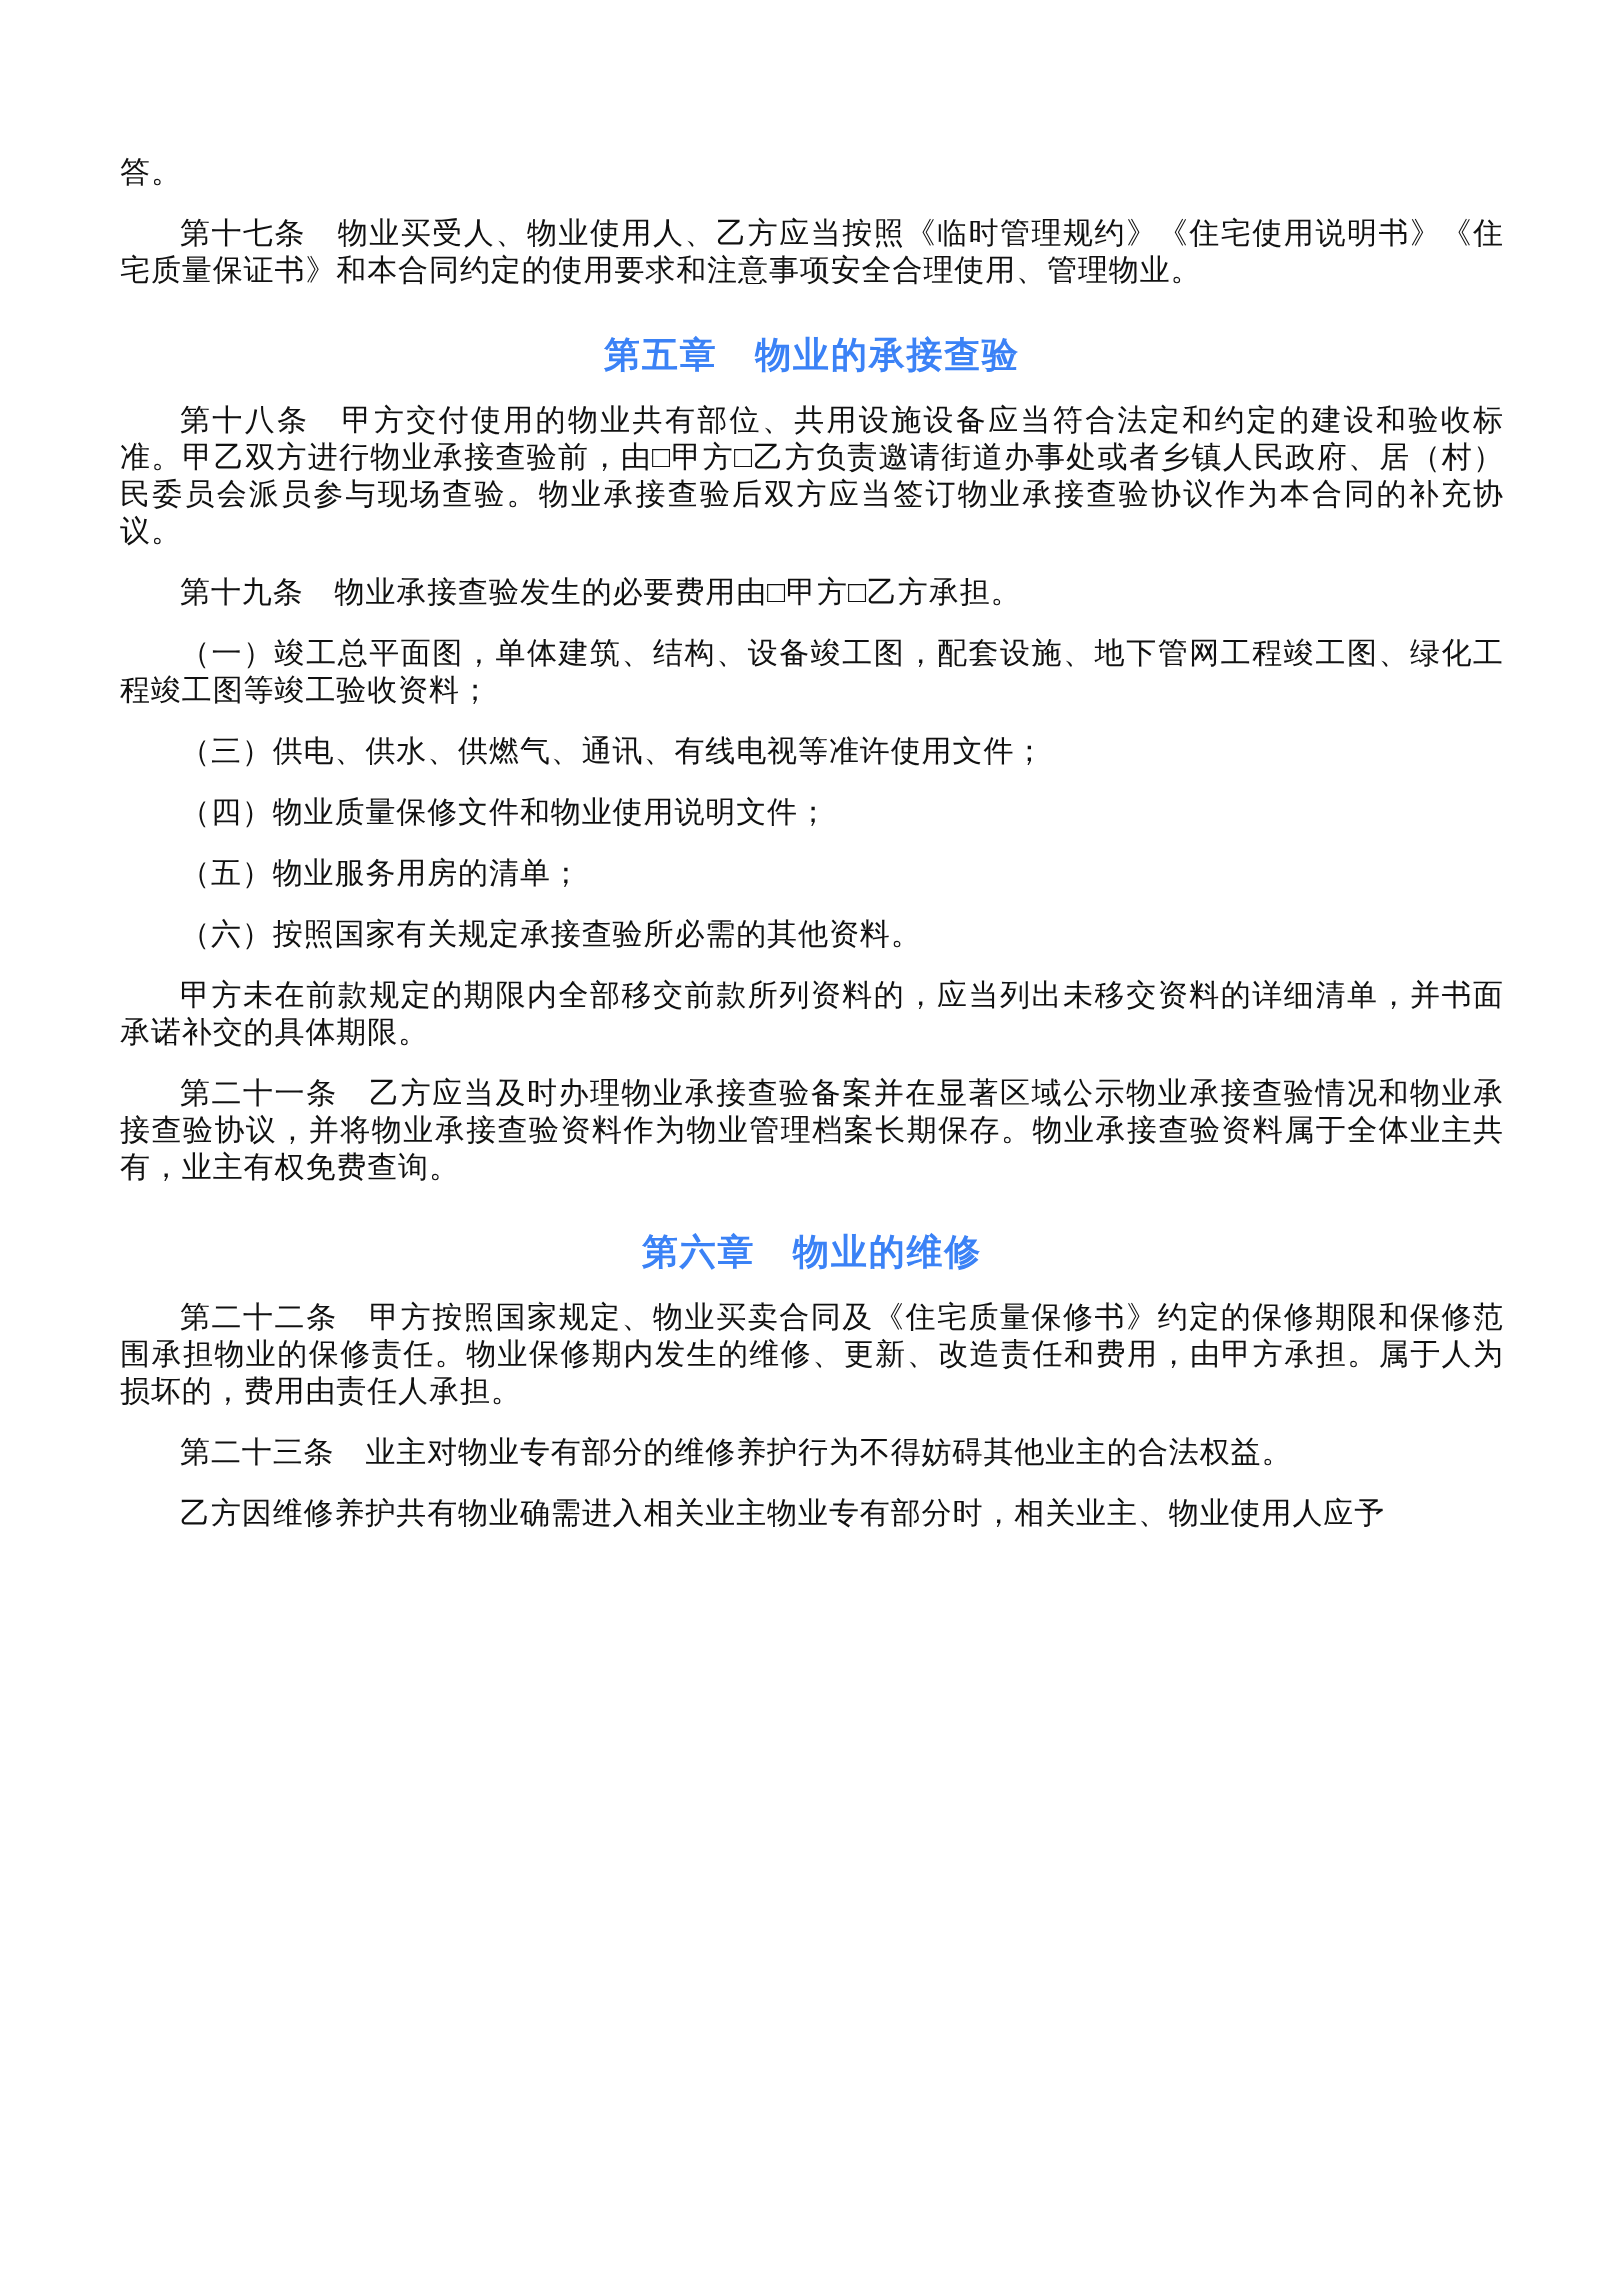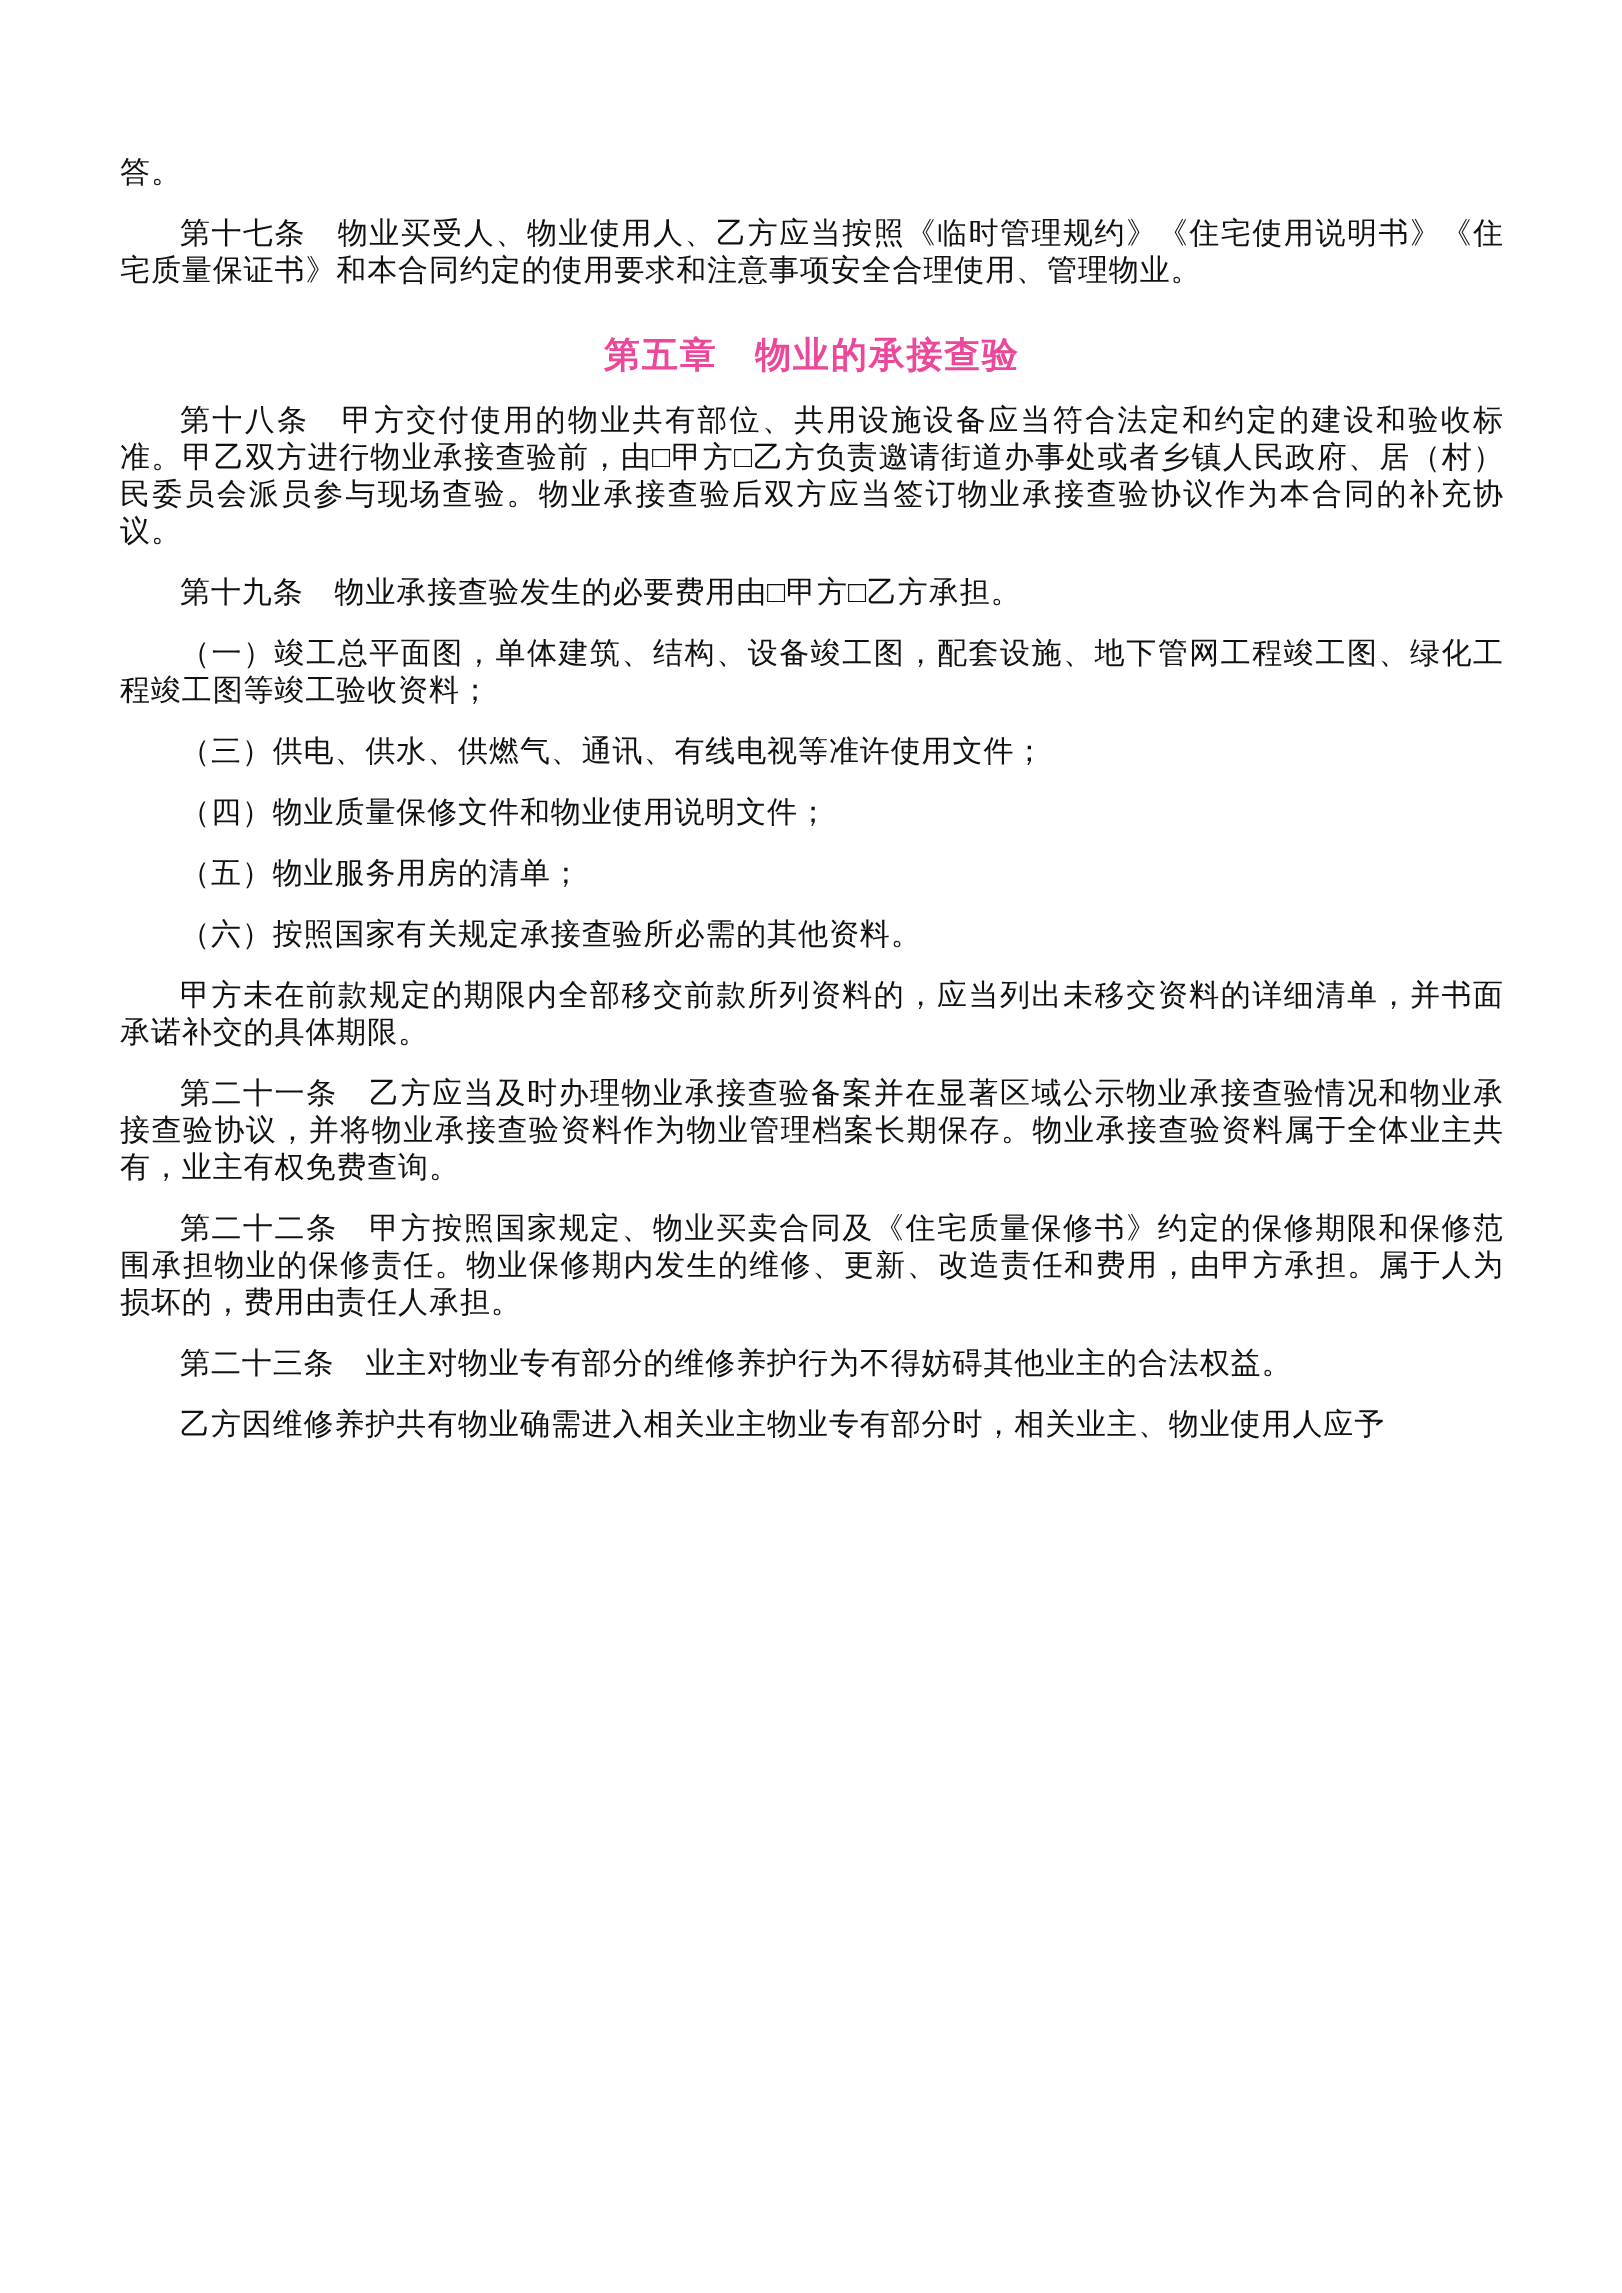--- a/index.html
+++ b/index.html
@@ -36,21 +36,21 @@
   p.paragraph.indent {
     text-indent: 2em;
     margin-top: 24px;
   }
   h2.heading {
     font-family: "Liberation Sans", "DejaVu Sans", sans-serif;
     font-weight: 700;
     font-size: 36px;
     line-height: 45px;
     text-align: center;
-    color: #ec4899;
+    color: #3b82f6;
     margin: 44px 0 18px 0;
     letter-spacing: 1.8px;
   }
 </style>
 </head>
 <body>
 
 <main class="page">
   <article class="doc-body" id="doc-body">
       <p class="paragraph">答。</p>
@@ -58,18 +58,19 @@
       <h2 class="heading">第五章　物业的承接查验</h2>
       <p class="paragraph indent">第十八条　甲方交付使用的物业共有部位、共用设施设备应当符合法定和约定的建设和验收标准。甲乙双方进行物业承接查验前，由□甲方□乙方负责邀请街道办事处或者乡镇人民政府、居（村）民委员会派员参与现场查验。物业承接查验后双方应当签订物业承接查验协议作为本合同的补充协议。</p>
       <p class="paragraph indent">第十九条　物业承接查验发生的必要费用由□甲方□乙方承担。</p>
       <p class="paragraph indent">（一）竣工总平面图，单体建筑、结构、设备竣工图，配套设施、地下管网工程竣工图、绿化工程竣工图等竣工验收资料；</p>
       <p class="paragraph indent">（三）供电、供水、供燃气、通讯、有线电视等准许使用文件；</p>
       <p class="paragraph indent">（四）物业质量保修文件和物业使用说明文件；</p>
       <p class="paragraph indent">（五）物业服务用房的清单；</p>
       <p class="paragraph indent">（六）按照国家有关规定承接查验所必需的其他资料。</p>
       <p class="paragraph indent">甲方未在前款规定的期限内全部移交前款所列资料的，应当列出未移交资料的详细清单，并书面承诺补交的具体期限。</p>
       <p class="paragraph indent">第二十一条　乙方应当及时办理物业承接查验备案并在显著区域公示物业承接查验情况和物业承接查验协议，并将物业承接查验资料作为物业管理档案长期保存。物业承接查验资料属于全体业主共有，业主有权免费查询。</p>
+      <h2 class="heading">第六章　物业的维修</h2>
       <p class="paragraph indent">第二十二条　甲方按照国家规定、物业买卖合同及《住宅质量保修书》约定的保修期限和保修范围承担物业的保修责任。物业保修期内发生的维修、更新、改造责任和费用，由甲方承担。属于人为损坏的，费用由责任人承担。</p>
       <p class="paragraph indent">第二十三条　业主对物业专有部分的维修养护行为不得妨碍其他业主的合法权益。</p>
       <p class="paragraph indent">乙方因维修养护共有物业确需进入相关业主物业专有部分时，相关业主、物业使用人应予</p>
     </article>
 </main>
 
 
 </body></html>

